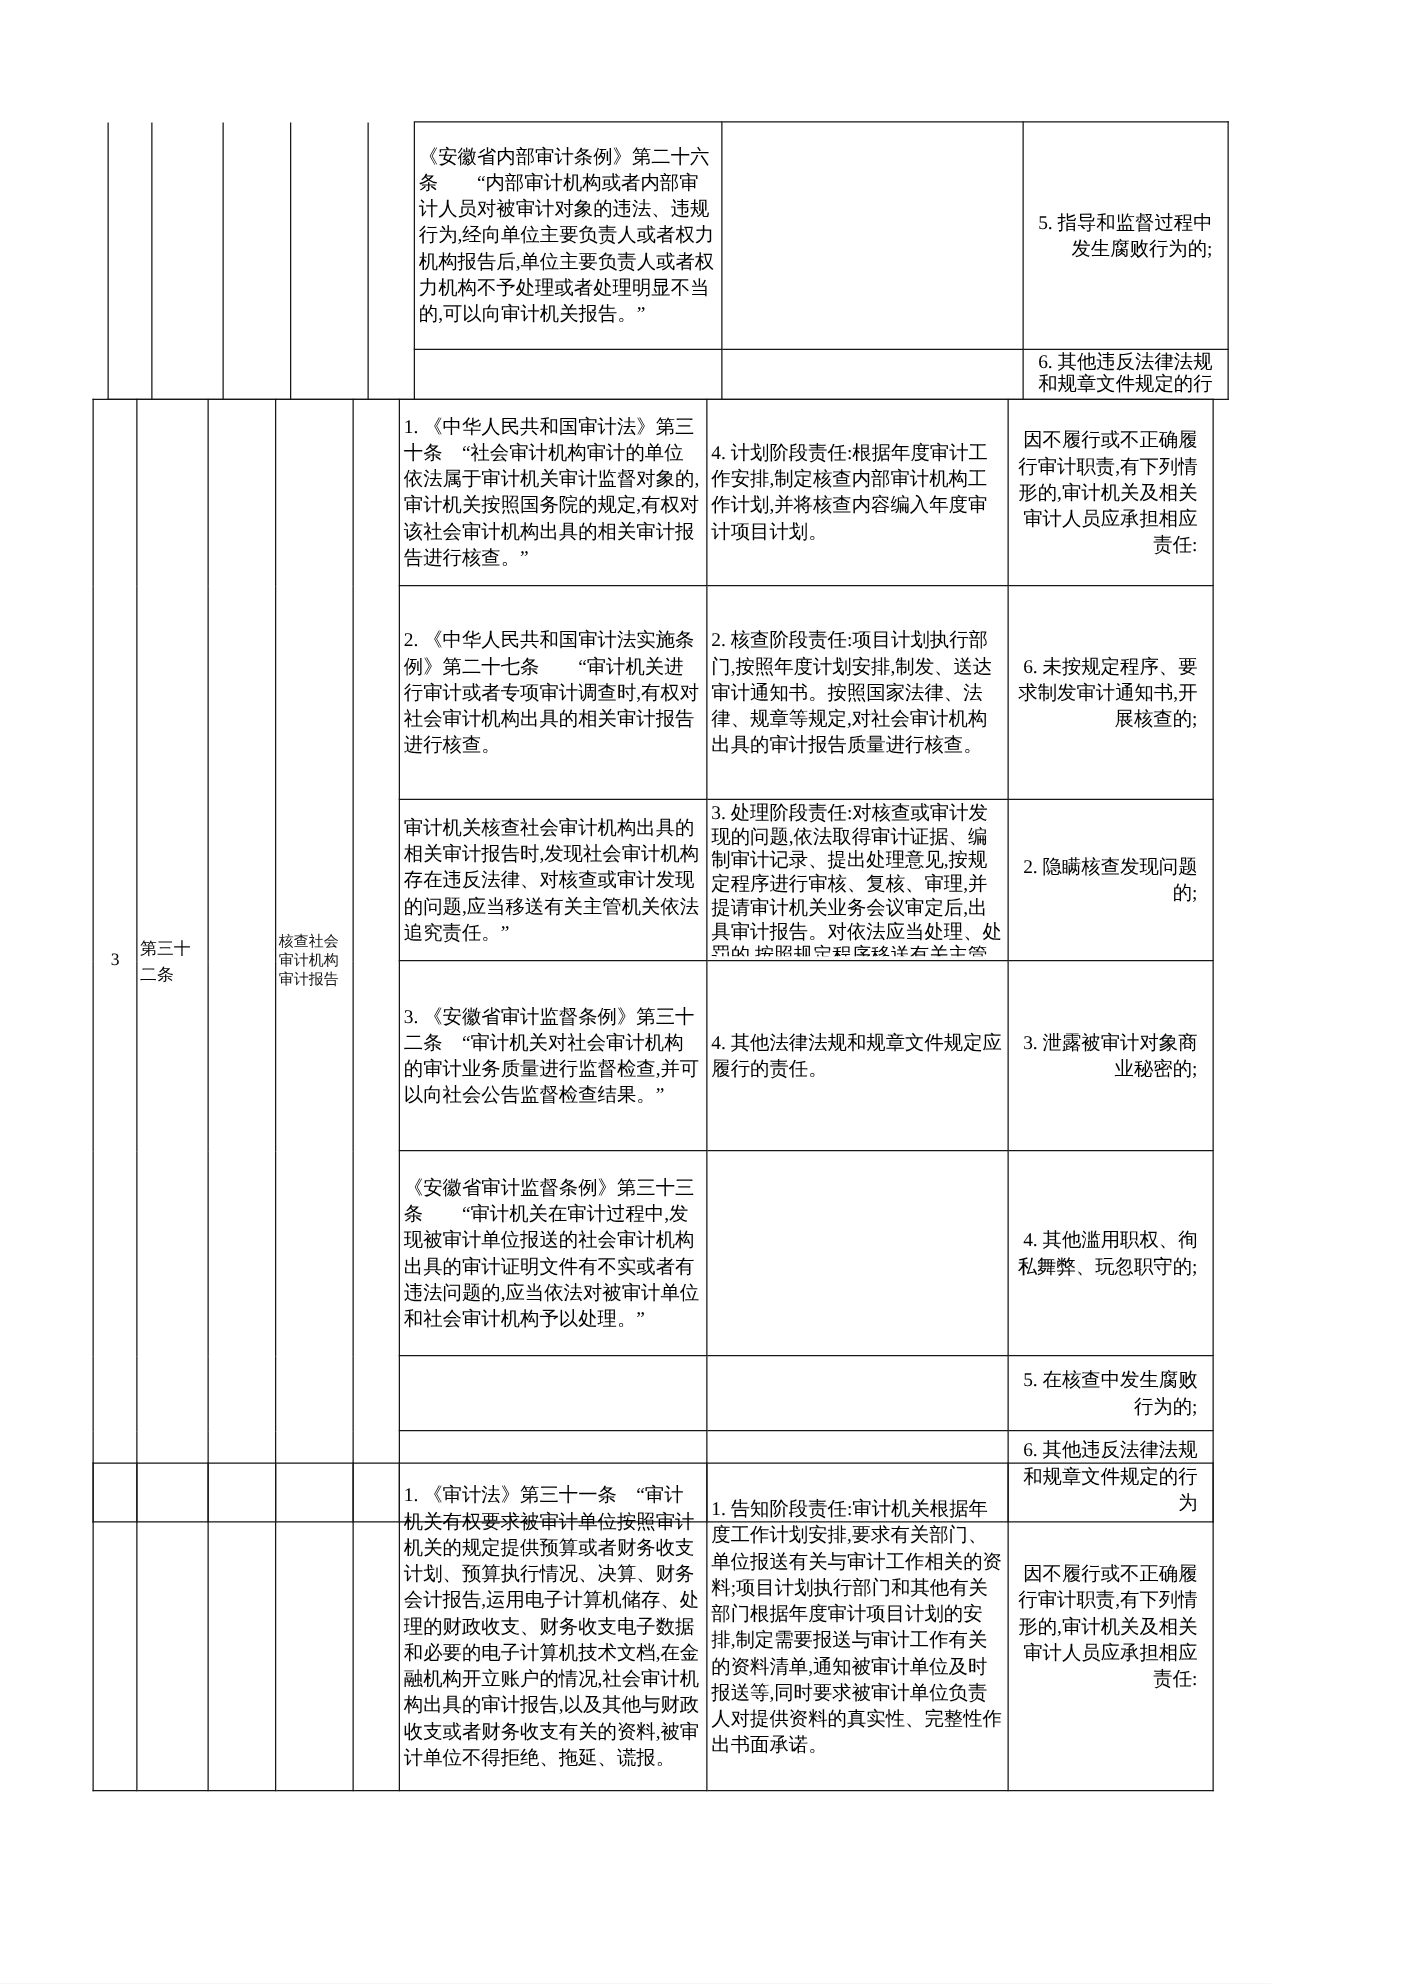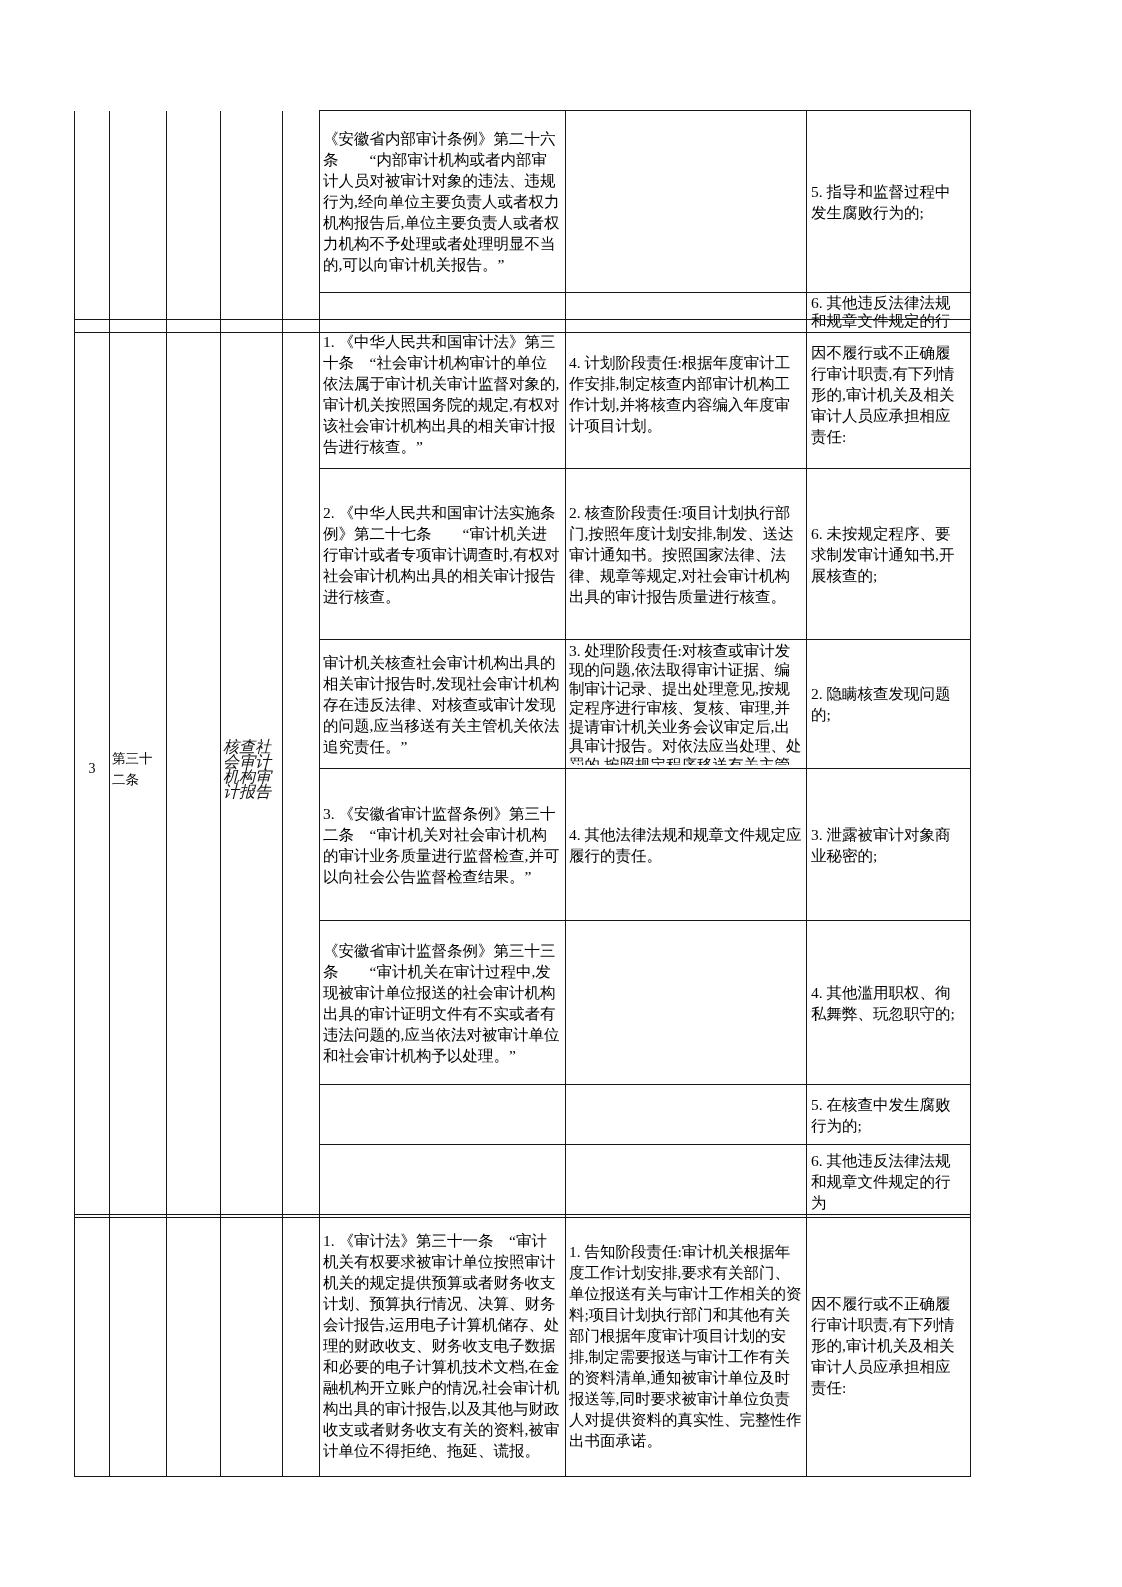--- a/index.html
+++ b/index.html
@@ -5,32 +5,32 @@
   html,body{margin:0;padding:0;background:#e8e8e8;}
   .page{position:relative;width:1122px;height:1587px;background:#ffffff;overflow:hidden;
         font-family:"Liberation Serif","DejaVu Serif",serif;}
   table.sect{position:absolute;left:74px;border-collapse:collapse;table-layout:fixed;}
   .sect td{border:1.5px solid #161616;padding:1px 3px;
            font-size:15.5px;line-height:21px;color:#000;
            vertical-align:middle;word-break:break-all;overflow:hidden;
            font-family:"Liberation Serif","DejaVu Serif",serif;}
   td.c-a{text-align:center;font-size:14px;}
   td.c-b{font-size:13.5px;padding:1px 2px;}
-  td.c-d{font-size:16px;line-height:15px;padding:1px 2px;color:#111;font-style:italic;}
-  td.c-h{padding:1px 12px 1px 4px;}
+  td.c-d{font-size:12px;line-height:15px;padding:1px 2px;color:#111;}
+  td.c-h{padding:1px 12px 1px 4px;text-align:right;}
   td.no-top{border-top:none;}
   td.v-top{vertical-align:top;}
   .clipbox{overflow:hidden;}
 </style>
 </head>
 <body>
 
 <div class="page">
 
-  <table class="sect" style="top:110px;">
+  <table class="sect" style="top:97px;margin-left:12px;">
     <colgroup>
       <col style="width:35px">
         <col style="width:57px">
         <col style="width:54px">
       <col style="width:62px">
         <col style="width:37px">
         <col style="width:246px">
       <col style="width:241px">
         <col style="width:164px">
     </colgroup>
@@ -105,21 +105,21 @@
       <td class="c-h">5. 在核查中发生腐败行为的;</td>
     </tr>
     <tr style="height:73px">
       <td class="c-f"></td>
       <td class="c-g"></td>
       <td class="c-h">6. 其他违反法律法规和规章文件规定的行为</td>
     </tr>
   </tbody>
     </table>
 
-  <table class="sect" style="top:1214px;">
+  <table class="sect" style="top:1170px;">
     <colgroup>
       <col style="width:35px">
         <col style="width:57px">
         <col style="width:54px">
       <col style="width:62px">
         <col style="width:37px">
         <col style="width:246px">
       <col style="width:241px">
         <col style="width:164px">
     </colgroup>

